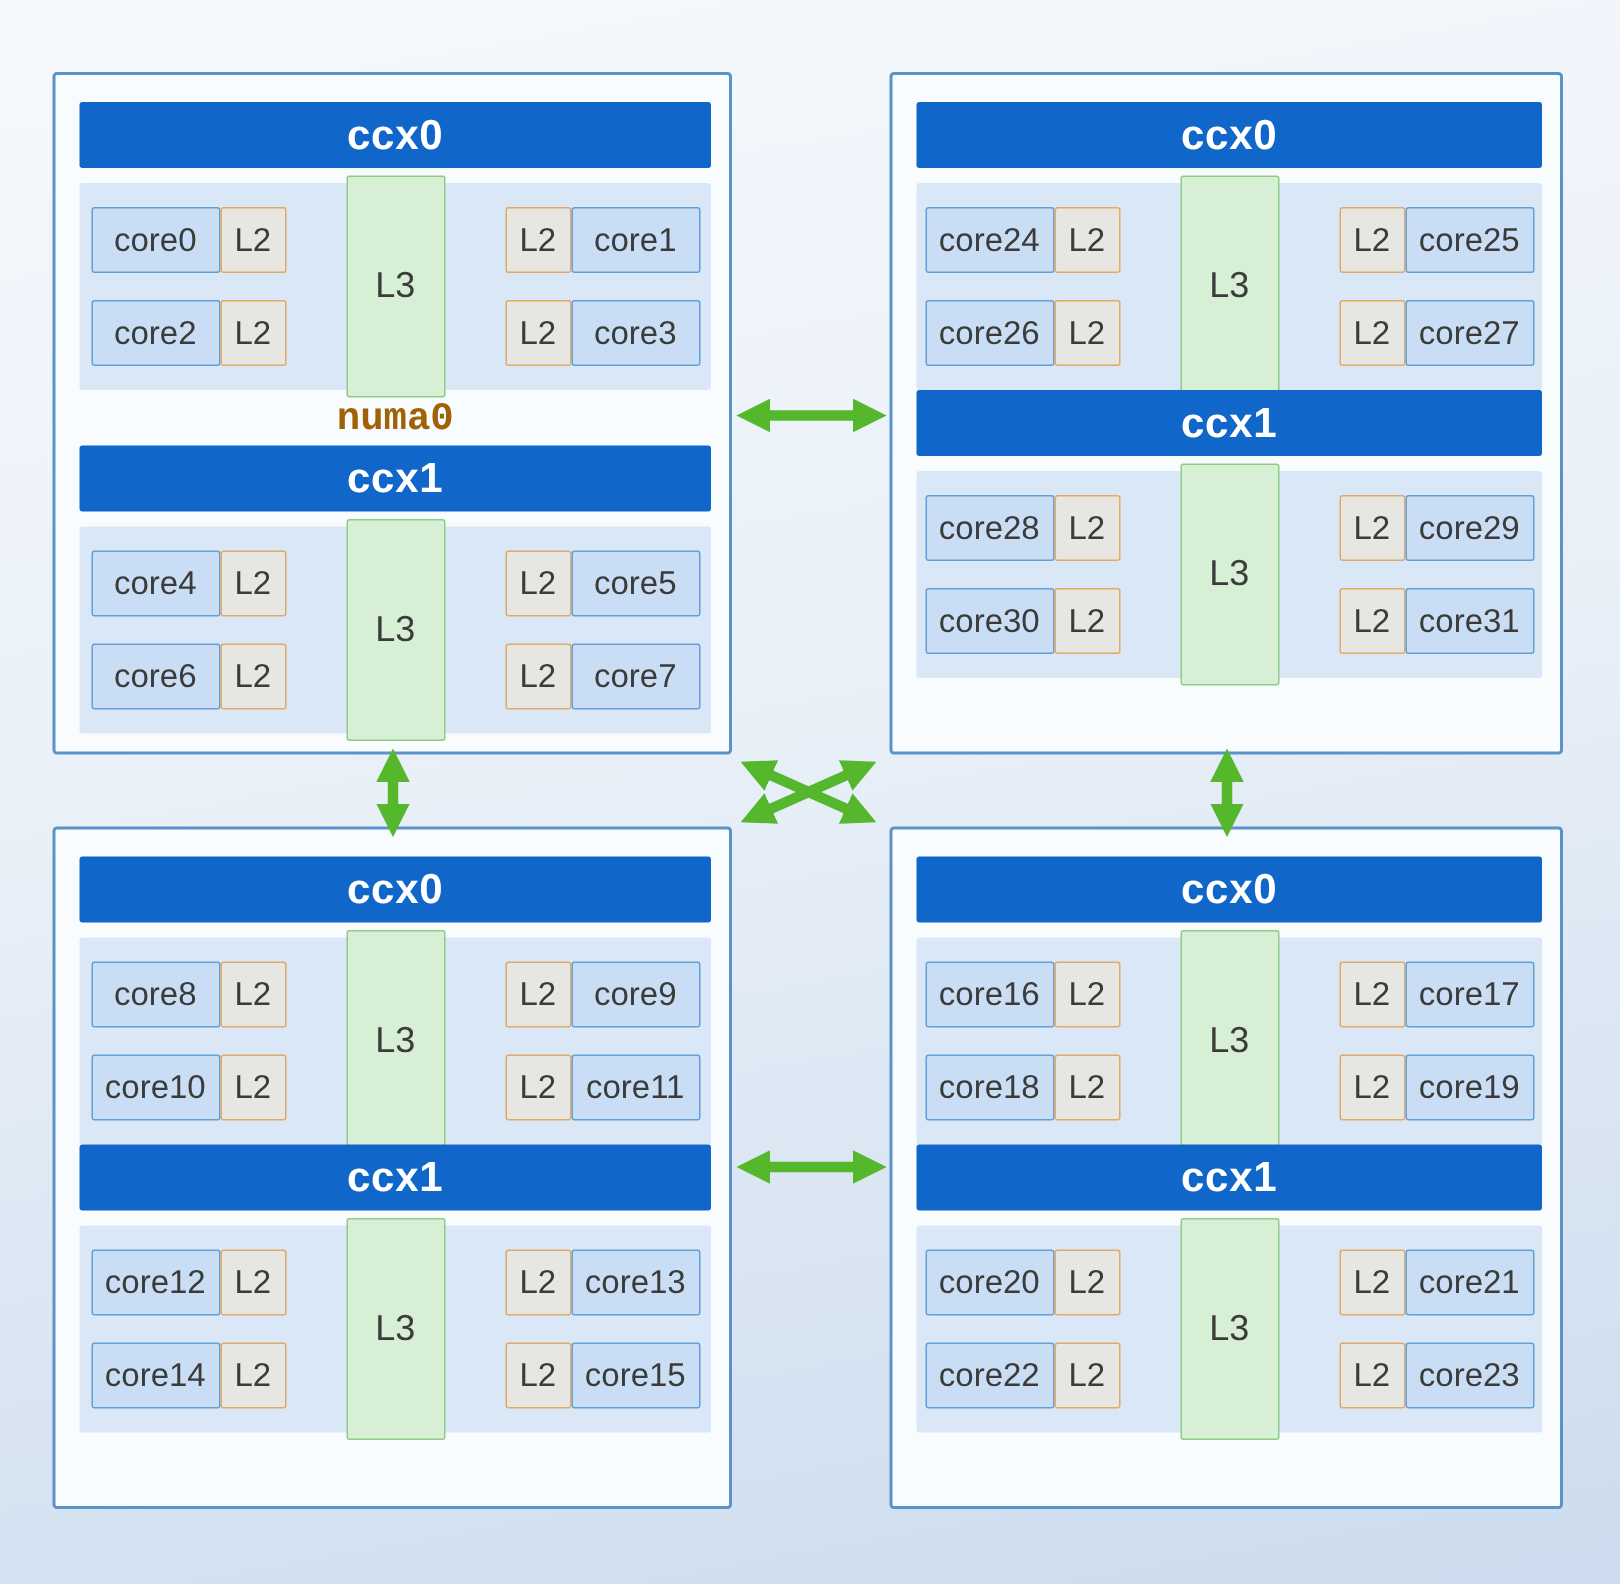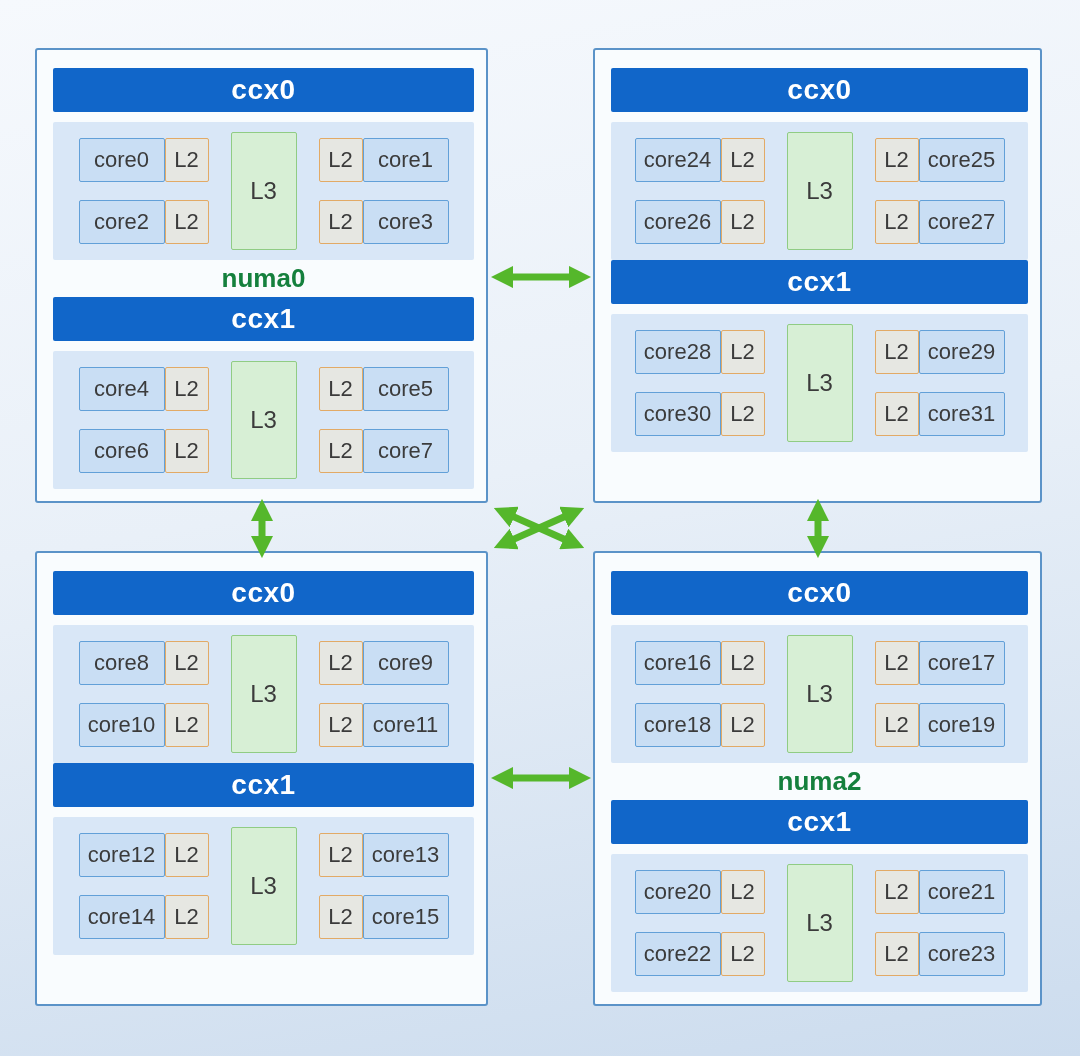--- a/index.html
+++ b/index.html
@@ -26,36 +26,36 @@
   .ccx-bar{
     height:44px;flex:0 0 44px;
     background:#1166c9;border-radius:2px;
     color:#ffffff;font-weight:bold;font-size:28px;
     display:flex;align-items:center;justify-content:center;
     letter-spacing:0.5px;
   }
   .panel{
     margin-top:10px;height:138px;flex:0 0 138px;
     background:#d9e7f7;border-radius:2px;
-    display:flex;align-items:center;justify-content:center;gap:22px;
+    display:flex;align-items:center;justify-content:center;gap:40px;
   }
   .col{display:flex;flex-direction:column;gap:18px;}
   .pair{display:flex;}
   .cell{
     box-sizing:border-box;
     display:flex;align-items:center;justify-content:center;
     font-size:22px;color:#3b3b3b;border-radius:2px;
   }
   .core{width:86px;height:44px;background:#c9def4;border:1.5px solid #62a0d8;}
   .l2{width:44px;height:44px;background:#e6e7e2;border:1.5px solid #e2aa66;}
-  .l3{width:66px;height:118px;background:#d7efd5;border:1.5px solid #90cc84;font-size:24px;}
+  .l3{width:66px;height:148px;background:#d7efd5;border:1.5px solid #90cc84;font-size:24px;}
   .numa-label{
     flex:1 1 auto;
     display:flex;align-items:center;justify-content:center;
-    color:#15803d;font-weight:bold;font-size:26px;
+    color:#a16207;font-weight:bold;font-size:26px;font-family:Liberation Mono, monospace;
   }
   .arrows{
     position:absolute;left:0;top:0;width:1080px;height:1056px;
     pointer-events:none;z-index:5;
   }
   .arrow{stroke:#55b72b;stroke-width:7;fill:none;}
 </style>
 </head>
 <body>
 
@@ -233,21 +233,20 @@
         <div class="pair">
           <div class="cell l2">L2</div>
           <div class="cell core">core17</div>
         </div>
         <div class="pair">
           <div class="cell l2">L2</div>
           <div class="cell core">core19</div>
         </div>
       </div>
     </div>
-    <div class="numa-label">numa2</div>
     <div class="ccx-bar">ccx1</div>
     <div class="panel">
       <div class="col">
         <div class="pair">
           <div class="cell core">core20</div>
           <div class="cell l2">L2</div>
         </div>
         <div class="pair">
           <div class="cell core">core22</div>
           <div class="cell l2">L2</div>

